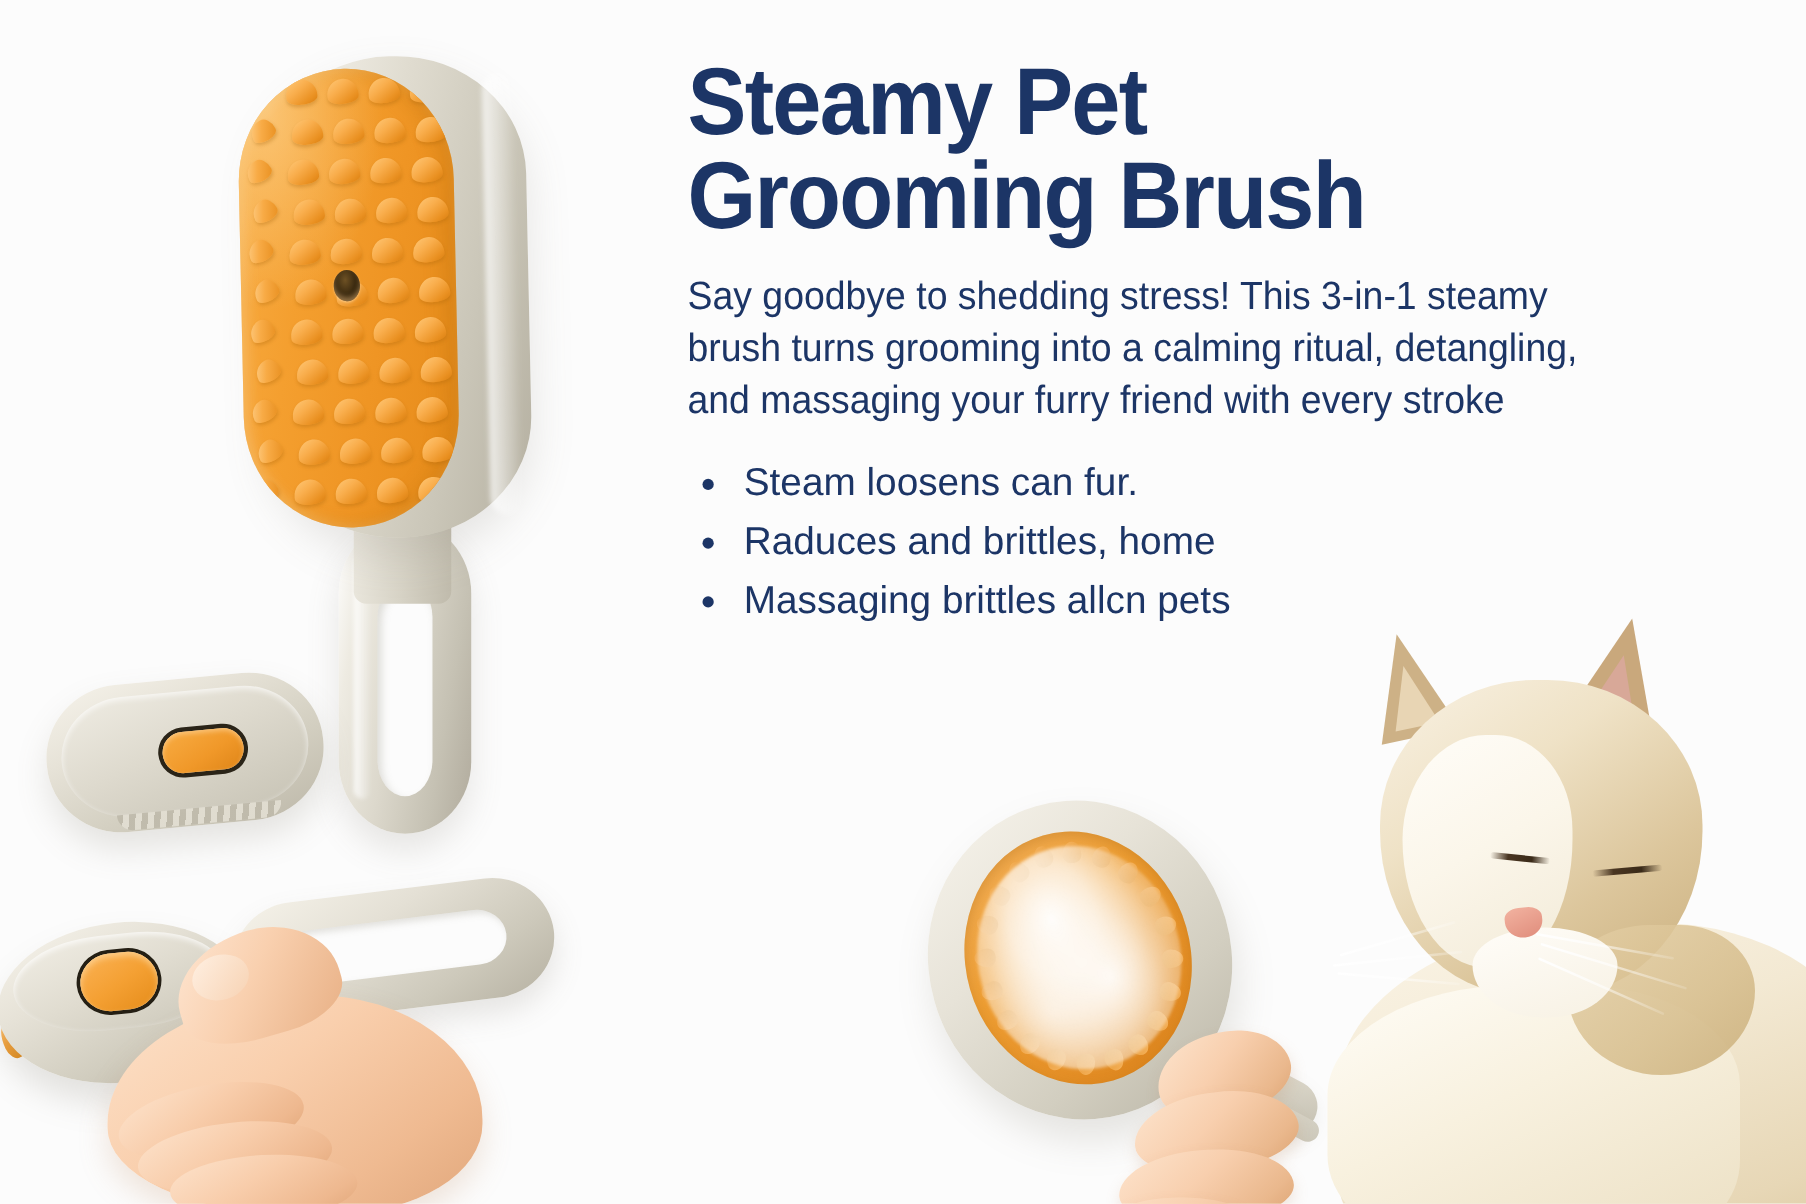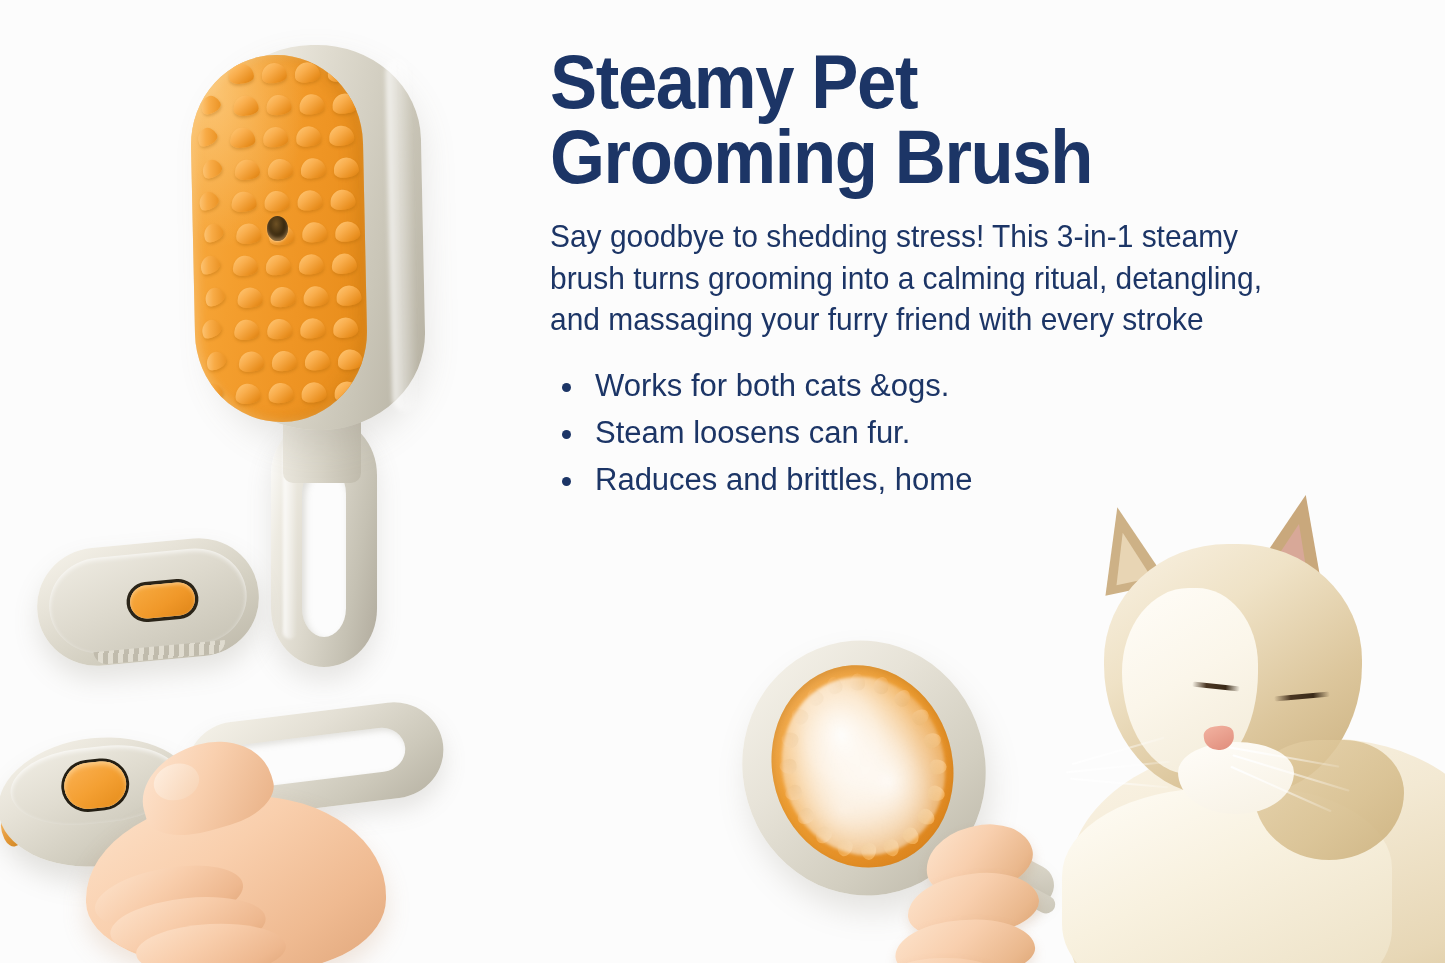--- a/index.html
+++ b/index.html
@@ -503,19 +503,19 @@
           <div class="whisk" style="left: 122px; top: 244px; width: 110px; transform: rotate(24deg);"></div>
         </div>
     </div>
   </div>
 
   <div class="copy">
     <h1 class="headline">Steamy Pet
 Grooming Brush</h1>
     <p class="lede">Say goodbye to shedding stress! This 3-in-1 steamy brush turns grooming into a calming ritual, detangling, and massaging your furry friend with every stroke</p>
     <ul class="bullets" id="feature-list">
-        <li><span class="dot"></span><span>Works for both cats &amp;ogs.</span></li>
         <li><span class="dot"></span><span>Steam loosens can fur.</span></li>
         <li><span class="dot"></span><span>Raduces and brittles, home</span></li>
+        <li><span class="dot"></span><span>Massaging brittles allcn pets</span></li>
       </ul>
   </div>
 
 </div>
 
 </body></html>

